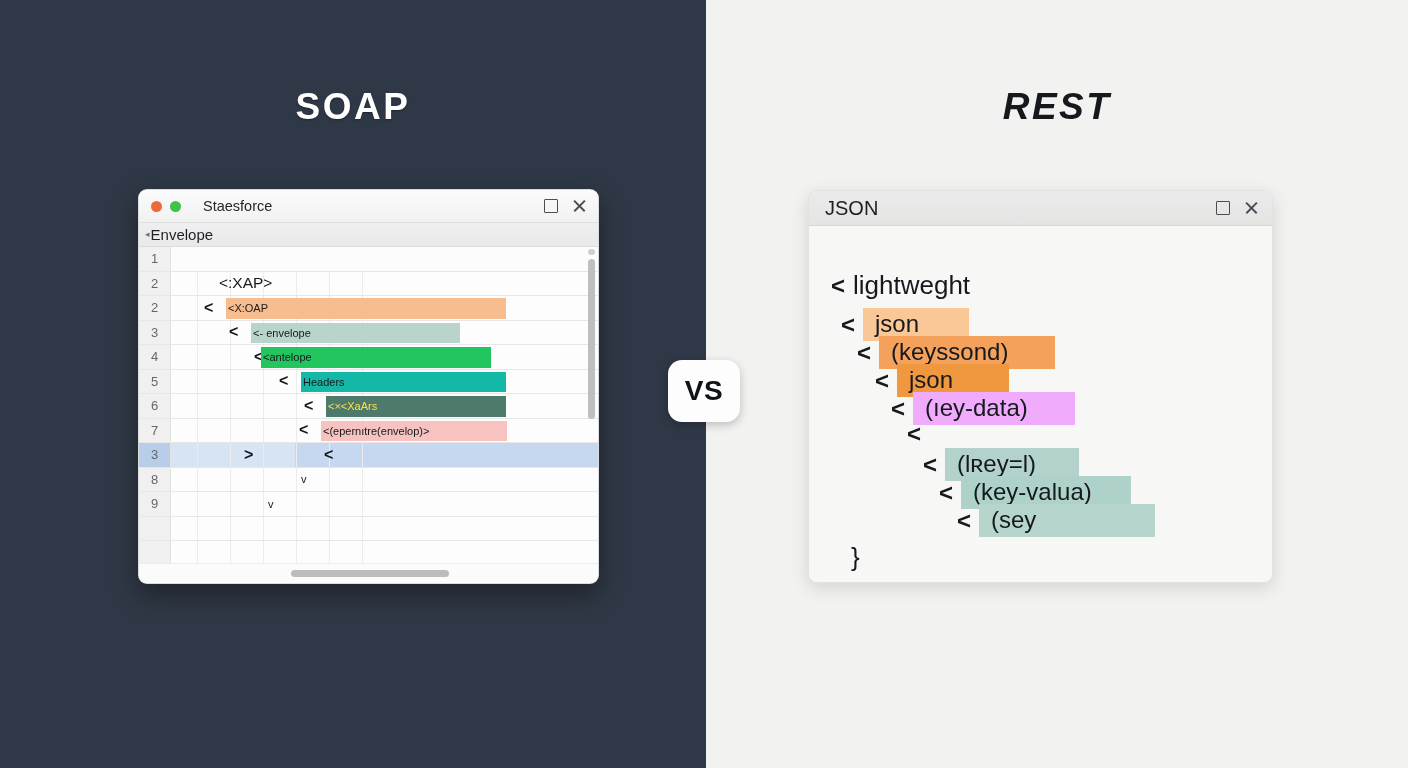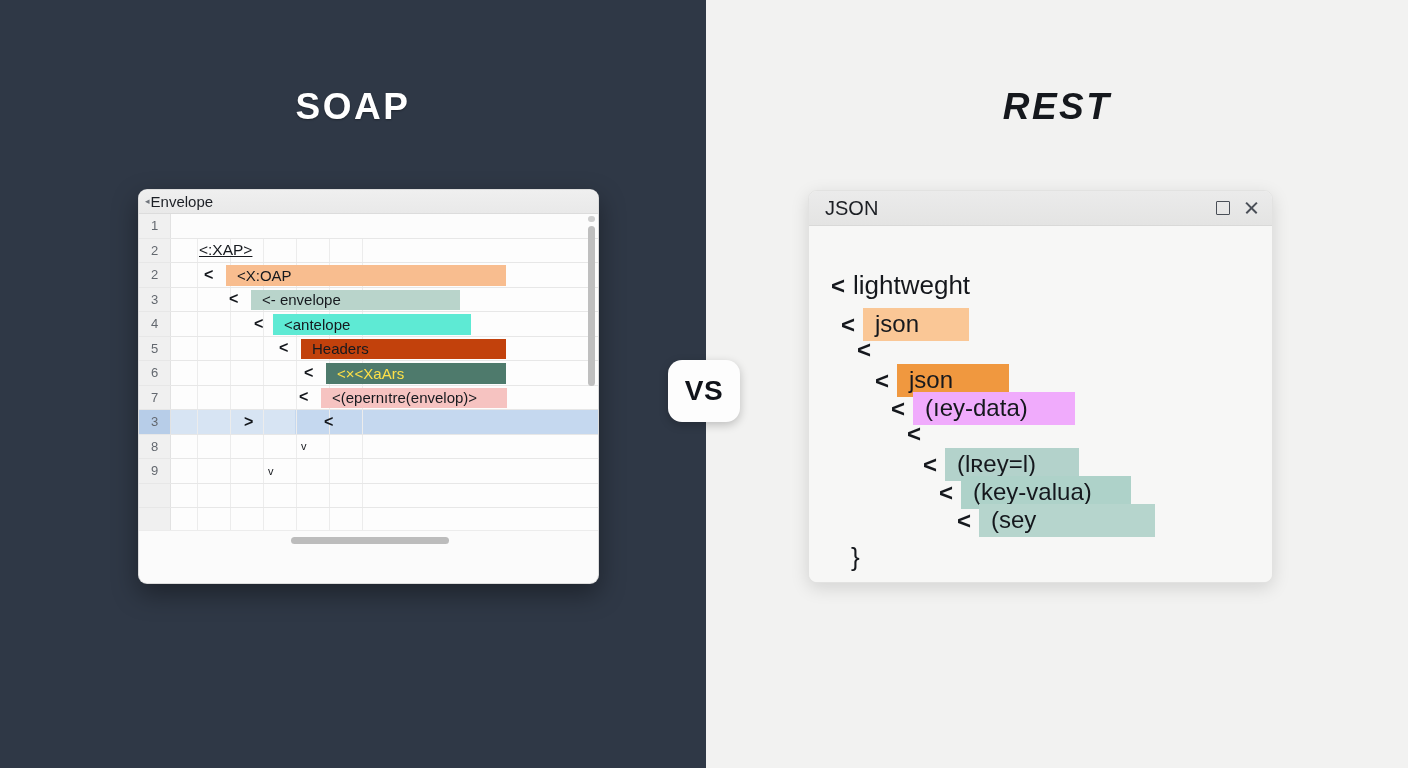--- a/index.html
+++ b/index.html
@@ -233,23 +233,23 @@
     font-size: 16px;
     font-weight: bold;
     color: #15181d;
   }
   .hl {
     position: absolute;
     top: 2px;
     height: 20.5px;
     display: flex;
     align-items: center;
-    padding-left: 11px;
+    padding-left: 2px;
     box-sizing: border-box;
-    font-size: 15px;
+    font-size: 11px;
     color: #16191e;
     white-space: pre;
   }
   .hl.light { color: #fde047; }
 
   
   #soap-hscroll {
     position: absolute;
     left: 0; bottom: 0;
     width: 100%;
@@ -356,20 +356,29 @@
   <div class="half half-left" style="background: rgb(47, 56, 70);">
     <div class="section-title">SOAP</div>
   </div>
 
   <div class="half half-right" style="background: rgb(242, 242, 241);">
     <div class="section-title">REST</div>
   </div>
 
   <div id="soap-window">
 
+    <div id="soap-titlebar">
+      <span class="dot dot-red"></span>
+      <span class="dot dot-green"></span>
+      <span id="soap-title-text">Staesforce</span>
+      <span class="win-controls">
+        <span class="ctl-square"></span>
+        <span class="ctl-close"></span>
+      </span>
+    </div>
 
     <div id="soap-tabrow">
       <span class="tab-glyph">◂</span>
       <span class="tab-label">Envelope</span>
     </div>
 
     <div id="soap-grid">
 
       <div id="soap-rows">
           <div class="grid-row">
@@ -377,21 +386,21 @@
           </div>
           <div class="grid-row">
             <div class="gutter">2</div>
             <div class="cellspace">
               <span class="vcol" style="left: 26px;"></span>
               <span class="vcol" style="left: 59px;"></span>
               <span class="vcol" style="left: 92px;"></span>
               <span class="vcol" style="left: 125px;"></span>
               <span class="vcol" style="left: 158px;"></span>
               <span class="vcol" style="left: 191px;"></span>
-              <span class="code-text" style="left: 28px; text-decoration: underline;">&lt;:XAP&gt;</span>
+              <span class="code-text" style="left: 48px;">&lt;:XAP&gt;</span>
             </div>
           </div>
           <div class="grid-row">
             <div class="gutter">2</div>
             <div class="cellspace">
               <span class="vcol" style="left: 26px;"></span>
               <span class="vcol" style="left: 59px;"></span>
               <span class="vcol" style="left: 92px;"></span>
               <span class="vcol" style="left: 125px;"></span>
               <span class="vcol" style="left: 158px;"></span>
@@ -416,34 +425,34 @@
           <div class="grid-row">
             <div class="gutter">4</div>
             <div class="cellspace">
               <span class="vcol" style="left: 26px;"></span>
               <span class="vcol" style="left: 59px;"></span>
               <span class="vcol" style="left: 92px;"></span>
               <span class="vcol" style="left: 125px;"></span>
               <span class="vcol" style="left: 158px;"></span>
               <span class="vcol" style="left: 191px;"></span>
               <span class="chev" style="left: 83px;">&lt;</span>
-              <span class="hl" style="left: 102px; width: 198px; background: #5eead4;">&lt;antelope</span>
+              <span class="hl" style="left: 90px; width: 230px; background: #22c55e;">&lt;antelope</span>
             </div>
           </div>
           <div class="grid-row">
             <div class="gutter">5</div>
             <div class="cellspace">
               <span class="vcol" style="left: 26px;"></span>
               <span class="vcol" style="left: 59px;"></span>
               <span class="vcol" style="left: 92px;"></span>
               <span class="vcol" style="left: 125px;"></span>
               <span class="vcol" style="left: 158px;"></span>
               <span class="vcol" style="left: 191px;"></span>
               <span class="chev" style="left: 108px;">&lt;</span>
-              <span class="hl" style="left: 130px; width: 205px; background: #c2410c;">Headers</span>
+              <span class="hl" style="left: 130px; width: 205px; background: #14b8a6;">Headers</span>
             </div>
           </div>
           <div class="grid-row">
             <div class="gutter">6</div>
             <div class="cellspace">
               <span class="vcol" style="left: 26px;"></span>
               <span class="vcol" style="left: 59px;"></span>
               <span class="vcol" style="left: 92px;"></span>
               <span class="vcol" style="left: 125px;"></span>
               <span class="vcol" style="left: 158px;"></span>
@@ -544,21 +553,21 @@
       <span class="win-controls">
         <span class="ctl-square"></span>
         <span class="ctl-close"></span>
       </span>
     </div>
     <div id="json-body">
 
       <div id="json-lines">
           <div class="jline" style="left: 22px; top: 44px;"><span class="jchev">&lt;</span><span class="jplain">lightweght</span></div>
           <div class="jline" style="left: 32px; top: 82px;"><span class="jchev">&lt;</span><span class="jtag" style="background: rgb(250, 199, 150); min-width: 82px;">json</span></div>
-          <div class="jline" style="left: 48px; top: 110px;"><span class="jchev">&lt;</span></div>
+          <div class="jline" style="left: 48px; top: 110px;"><span class="jchev">&lt;</span><span class="jtag" style="background: rgb(244, 161, 92); min-width: 152px;">(keyssond)</span></div>
           <div class="jline" style="left: 66px; top: 138px;"><span class="jchev">&lt;</span><span class="jtag" style="background: rgb(240, 152, 63); min-width: 88px;">json</span></div>
           <div class="jline" style="left: 82px; top: 166px;"><span class="jchev">&lt;</span><span class="jtag" style="background: #f0abfc; min-width: 138px;">(ıey-data)</span></div>
           <div class="jline" style="left: 98px; top: 194px;"><span class="jchev">&lt;</span></div>
           <div class="jline" style="left: 114px; top: 222px;"><span class="jchev">&lt;</span><span class="jtag" style="background: rgb(179, 210, 203); min-width: 110px;">(lʀey=l)</span></div>
           <div class="jline" style="left: 130px; top: 250px;"><span class="jchev">&lt;</span><span class="jtag" style="background: rgb(174, 210, 201); min-width: 146px;">(key-valua)</span></div>
           <div class="jline" style="left: 148px; top: 278px;"><span class="jchev">&lt;</span><span class="jtag" style="background: rgb(182, 213, 205); min-width: 152px;">(sey</span></div>
           <div class="jline" style="left: 42px; top: 316px;"><span class="jplain">}</span></div>
           <div class="jline" style="left: 18px; top: 352px;"><span class="jchev">&lt;</span><span class="jplain">json</span></div>
         </div>
     </div>

